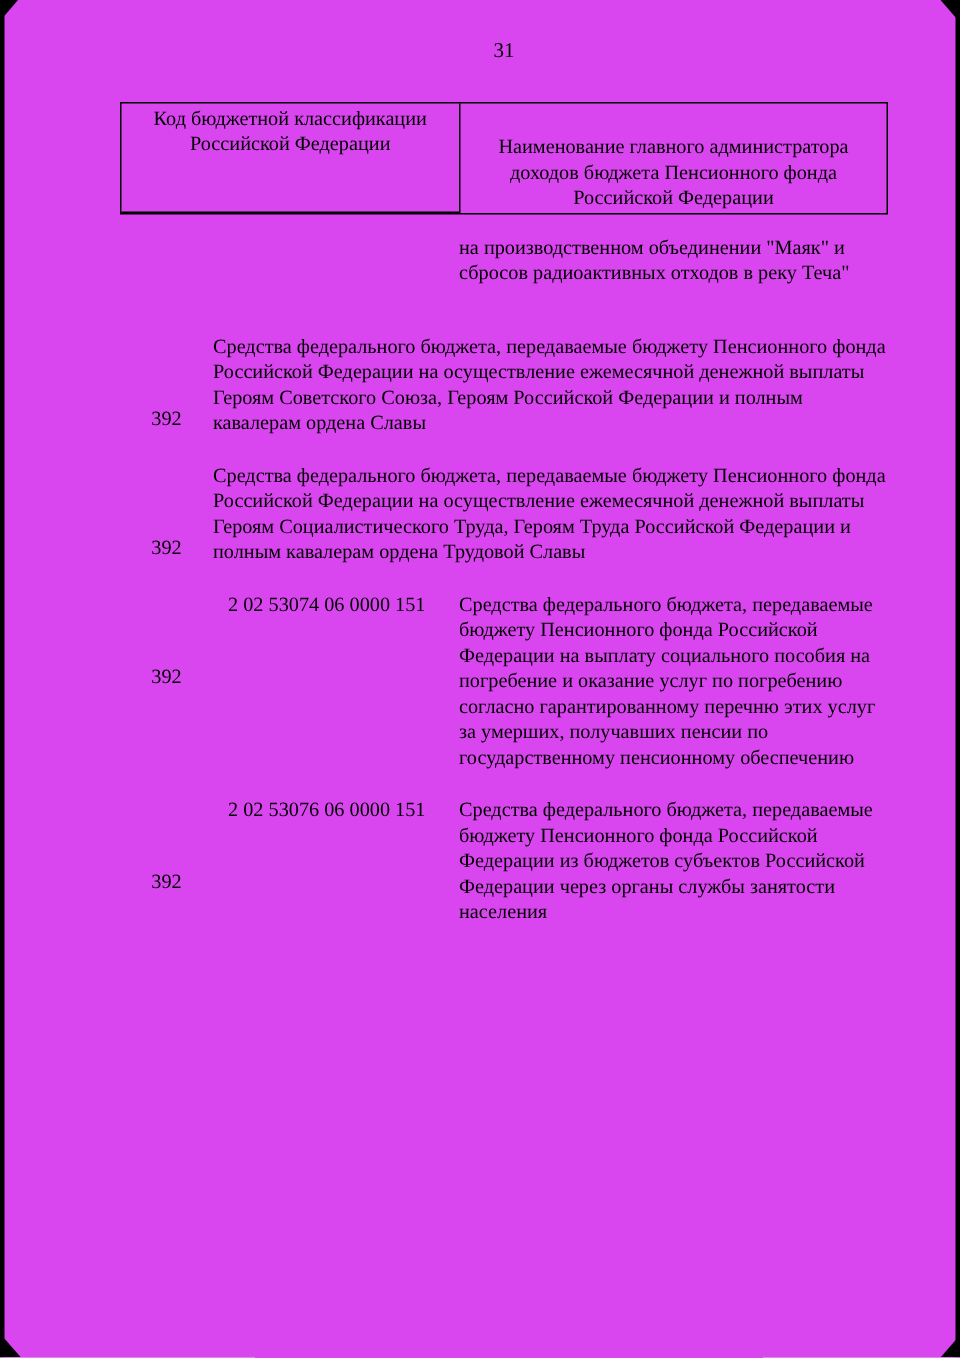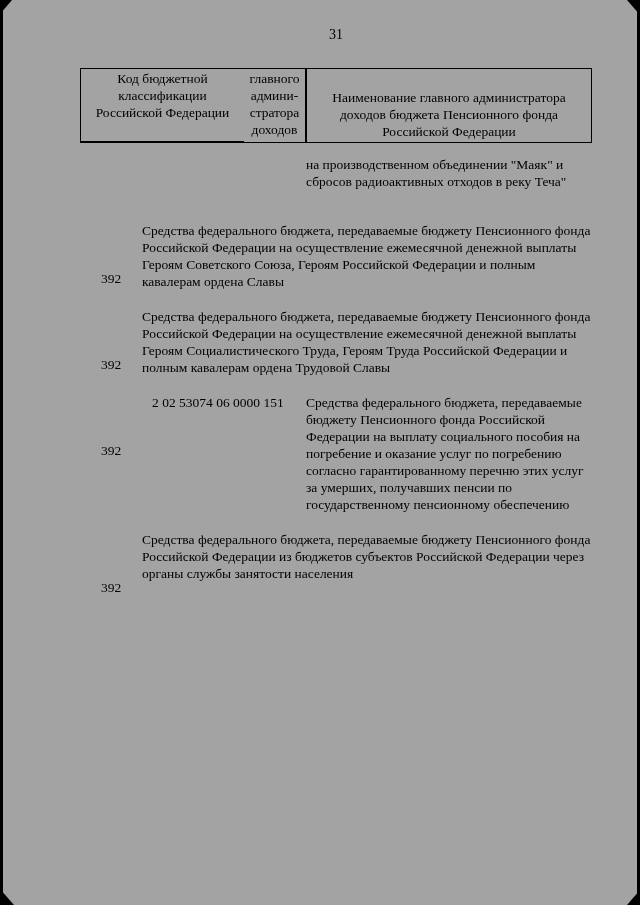--- a/index.html
+++ b/index.html
@@ -4,21 +4,21 @@
 <style>
   html,body{margin:0;padding:0;}
   body{
     width:640px;height:905px;
     background:#f2f2f2;
     font-family:"Liberation Serif","DejaVu Serif",serif;
   }
   .page{
     position:relative;
     width:640px;height:905px;
-    background:#a3a3a3;
+    background:#d946ef;
     color:#000;
     overflow:hidden;
   }
   
   .edge-line{position:absolute;top:0;bottom:0;width:3px;background:#000;}
   .edge-left{left:0;}
   .edge-right{right:0;}
   .corner{position:absolute;background:#000;}
   .corner-tl{left:0;top:0;width:12px;height:14px;clip-path:polygon(0 0,100% 0,0 100%);}
   .corner-tr{right:0;top:0;width:13px;height:15px;clip-path:polygon(0 0,100% 0,100% 100%);}
@@ -101,21 +101,20 @@
   <div class="corner corner-br"></div>
 
   <div class="page-number">31</div>
 
   <div class="tbl">
 
     <div class="thead">
       <div class="thead-left">
         <div class="code-group">Код бюджетной классификации Российской Федерации</div>
         <div class="code-cols">
-          <div class="col-admin">главного админи-стратора доходов</div>
         </div>
       </div>
       <div class="thead-right">Наименование главного администратора доходов бюджета Пенсионного фонда Российской Федерации</div>
     </div>
 
     <div class="tbody">
 
       <div class="row">
         <div class="cell-admin"></div>
         <div class="cell-code"></div>
@@ -133,19 +132,20 @@
       </div>
 
       <div class="row">
         <div class="cell-admin">392</div>
         <div class="cell-code">2 02 53074 06 0000 151</div>
         <div class="cell-name">Средства федерального бюджета, передаваемые бюджету Пенсионного фонда Российской Федерации на выплату социального пособия на погребение и оказание услуг по погребению согласно гарантированному перечню этих услуг за умерших, получавших пенсии по государственному пенсионному обеспечению</div>
       </div>
 
       <div class="row">
         <div class="cell-admin">392</div>
+        <div class="cell-code">2 02 53076 06 0000 151</div>
         <div class="cell-name">Средства федерального бюджета, передаваемые бюджету Пенсионного фонда Российской Федерации из бюджетов субъектов Российской Федерации через органы службы занятости населения</div>
       </div>
 
     </div>
   </div>
 
 </div>
 
 </body></html>

